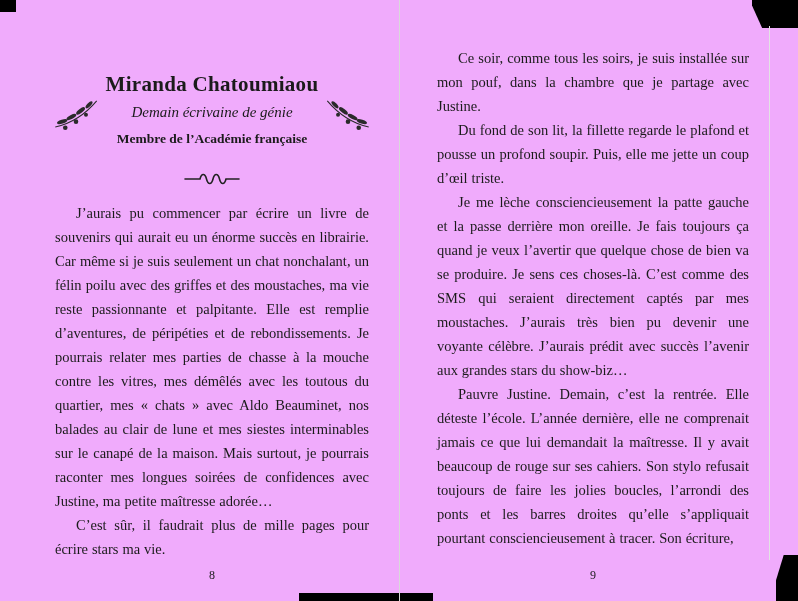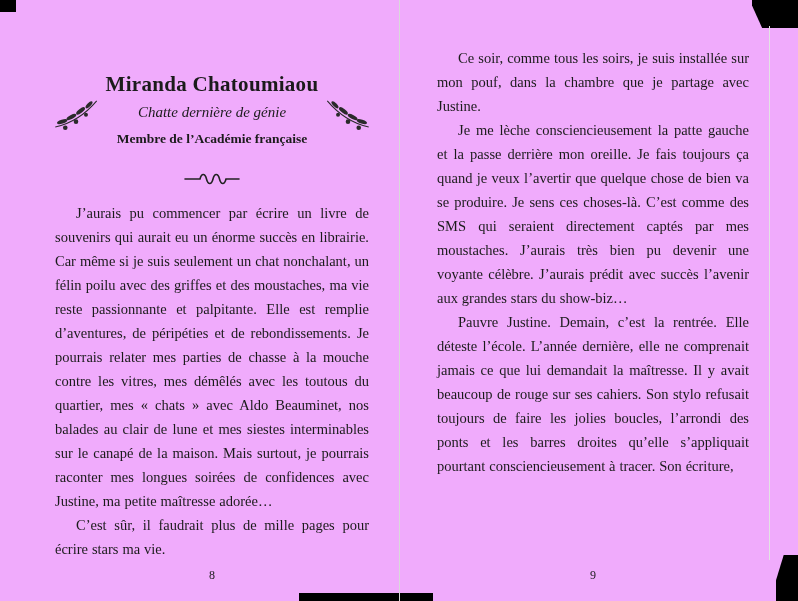--- a/index.html
+++ b/index.html
@@ -125,21 +125,21 @@
             <ellipse cx="47" cy="11" rx="6" ry="2.4" transform="rotate(-46 47 11)"></ellipse>
             <circle cx="16" cy="41" r="3"></circle>
             <circle cx="30" cy="33" r="3"></circle>
             <circle cx="43" cy="24" r="2.6"></circle>
           </g>
         </svg>
       </span>
 
       <div class="header-center">
         <h1 class="title">Miranda Chatoumiaou</h1>
-        <p class="subtitle">Chatte dernière de génie</p>
+        <p class="subtitle">Demain écrivaine de génie</p>
         <p class="affiliation">Membre de l’Académie française</p>
       </div>
 
       <span class="laurel laurel-right">
         <svg width="46" height="40" viewBox="0 0 60 46">
           <g fill="none" stroke="#2a2a2a" stroke-width="1.4">
             <path d="M3 40 C 22 36, 40 26, 57 6"></path>
           </g>
           <g fill="#2a2a2a">
             <ellipse cx="12" cy="33" rx="7" ry="2.6" transform="rotate(-18 12 33)"></ellipse>
@@ -159,20 +159,21 @@
         <path d="M2 8 H17 C18.5 2, 22 2, 23.5 8 C25 14, 28.5 14, 30 8 C31.5 2, 35 2, 36.5 8 C38 14, 41.5 14, 43 8 H56" fill="none" stroke="#222" stroke-width="1.6" stroke-linecap="round"></path>
       </svg>
     </div>
 
     <p class="para first-para">J’aurais pu commencer par écrire un livre de souvenirs qui aurait eu un énorme succès en librairie. Car même si je suis seulement un chat nonchalant, un félin poilu avec des griffes et des moustaches, ma vie reste passionnante et palpitante. Elle est remplie d’aventures, de péripéties et de rebondissements. Je pourrais relater mes parties de chasse à la mouche contre les vitres, mes démêlés avec les toutous du quartier, mes « chats » avec Aldo Beauminet, nos balades au clair de lune et mes siestes interminables sur le canapé de la maison. Mais surtout, je pourrais raconter mes longues soirées de confidences avec Justine, ma petite maîtresse adorée…</p>
     <p class="para">C’est sûr, il faudrait plus de mille pages pour écrire stars ma vie.</p>
   </div>
 
   <div class="col col-right">
     <p class="para">Ce soir, comme tous les soirs, je suis installée sur mon pouf, dans la chambre que je partage avec Justine.</p>
+    <p class="para">Du fond de son lit, la fillette regarde le plafond et pousse un profond soupir. Puis, elle me jette un coup d’œil triste.</p>
     <p class="para">Je me lèche consciencieusement la patte gauche et la passe derrière mon oreille. Je fais toujours ça quand je veux l’avertir que quelque chose de bien va se produire. Je sens ces choses-là. C’est comme des SMS qui seraient directement captés par mes moustaches. J’aurais très bien pu devenir une voyante célèbre. J’aurais prédit avec succès l’avenir aux grandes stars du show-biz…</p>
     <p class="para">Pauvre Justine. Demain, c’est la rentrée. Elle déteste l’école. L’année dernière, elle ne comprenait jamais ce que lui demandait la maîtresse. Il y avait beaucoup de rouge sur ses cahiers. Son stylo refusait toujours de faire les jolies boucles, l’arrondi des ponts et les barres droites qu’elle s’appliquait pourtant consciencieusement à tracer. Son écriture,</p>
   </div>
 
   <div class="folio folio-left">8</div>
   <div class="folio folio-right">9</div>
 
 </div>
 
 </body></html>

